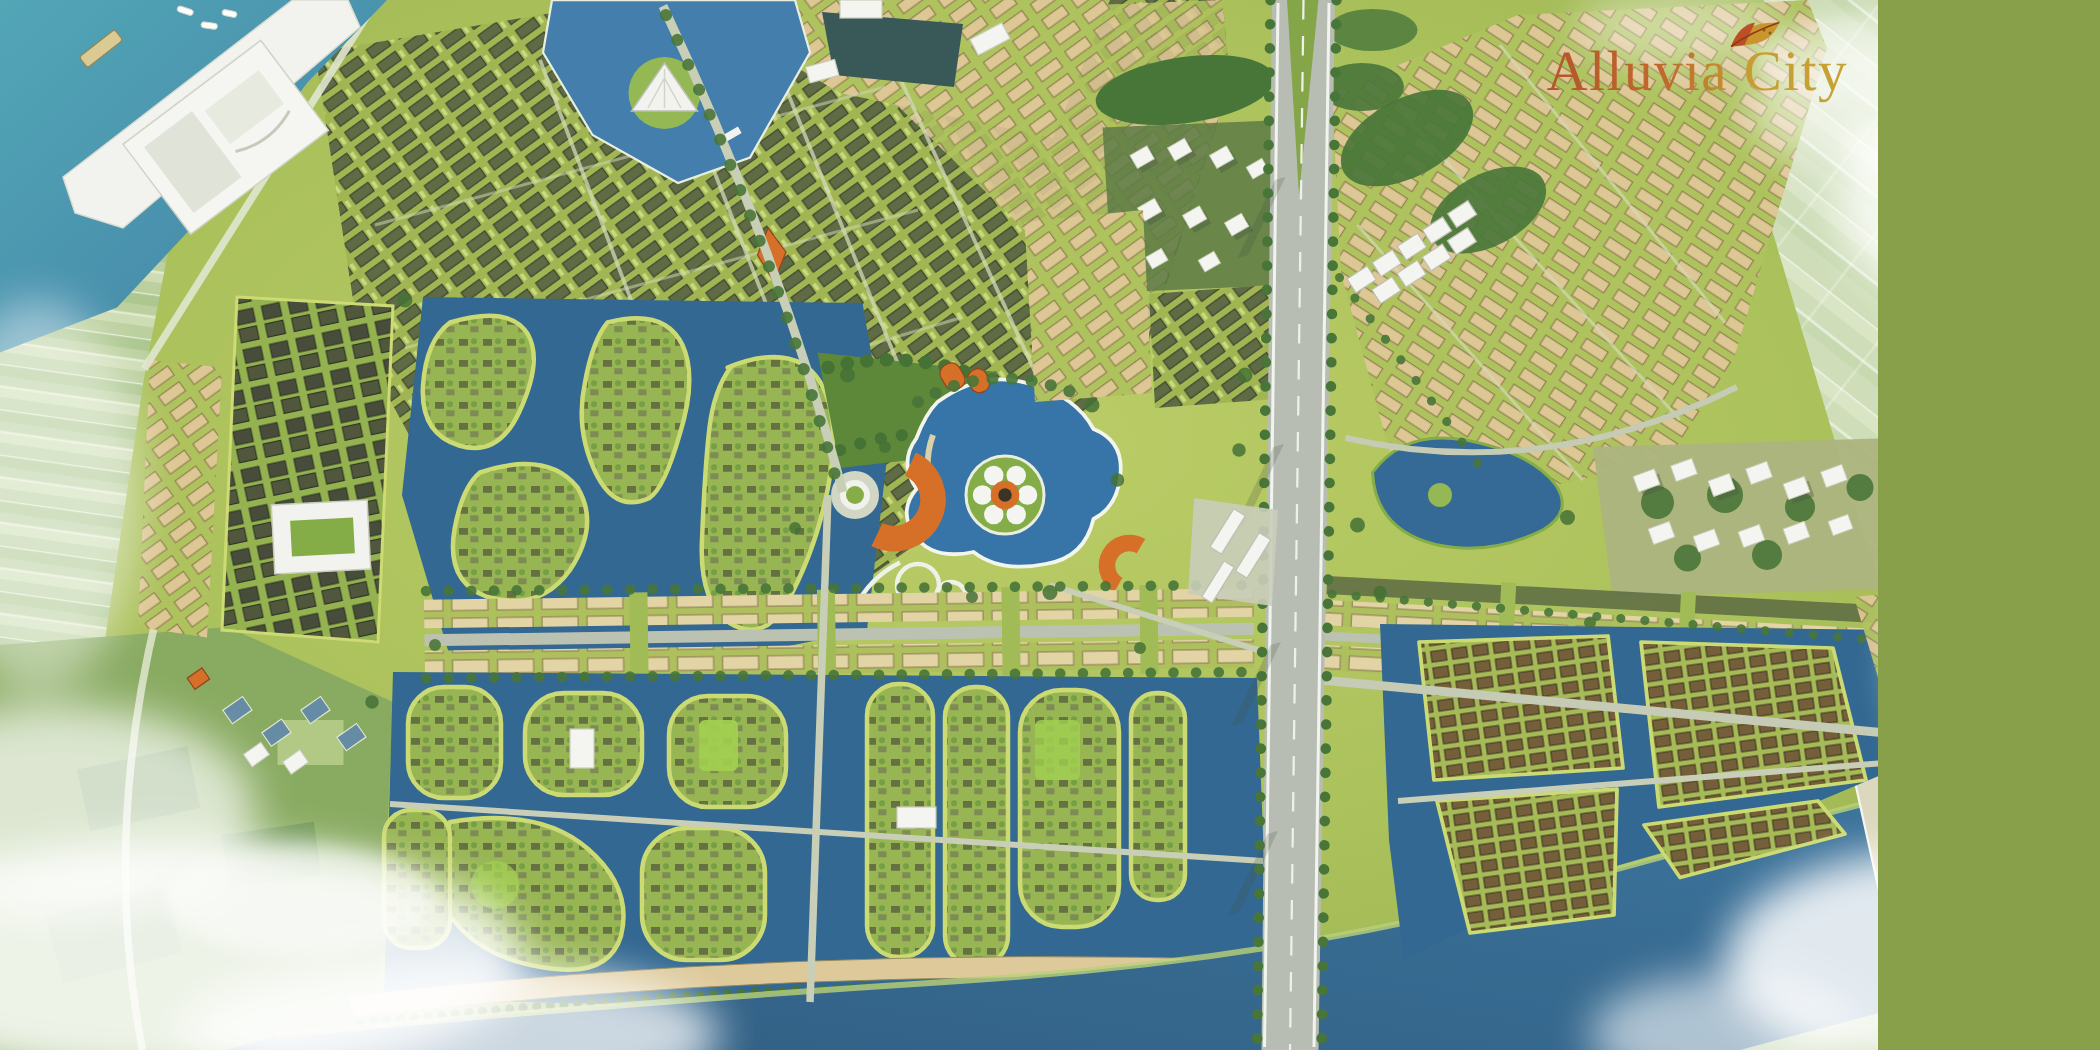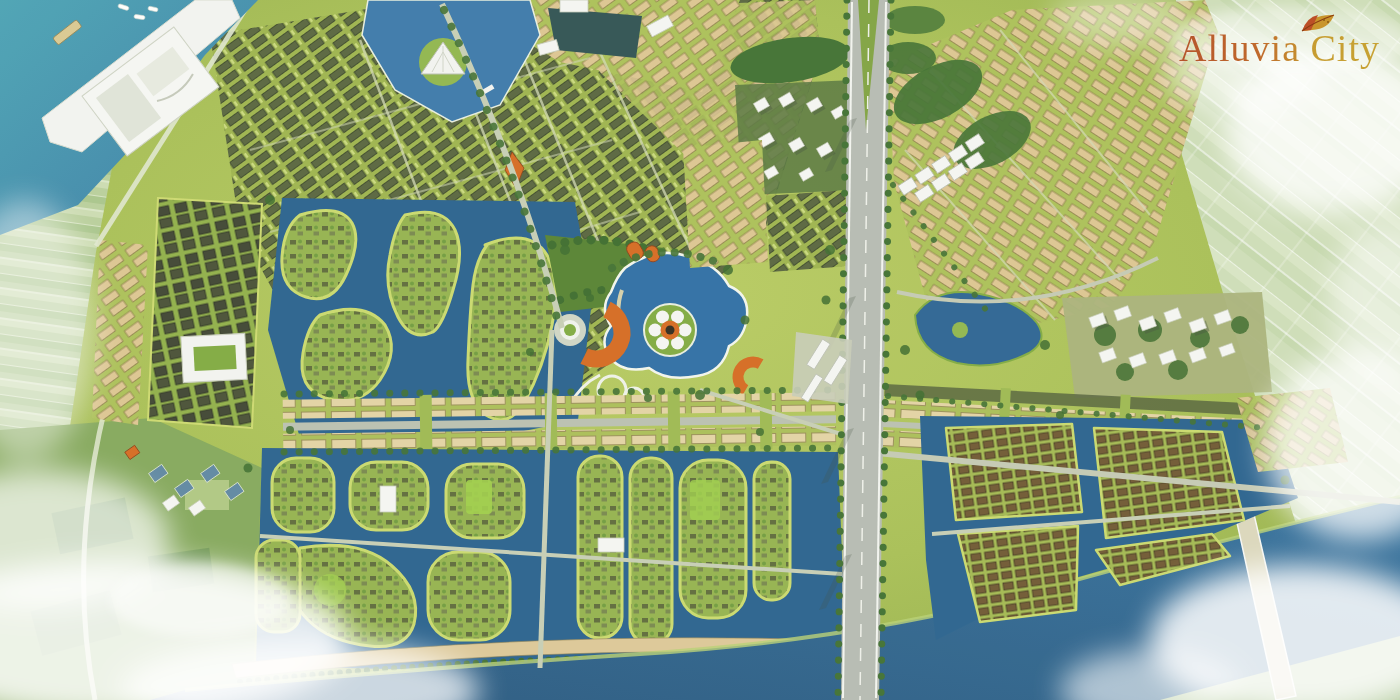--- a/index.html
+++ b/index.html
@@ -1,16 +1,16 @@
 <!DOCTYPE html>
 <html><head>
 <meta charset="utf-8">
 <style>
   html,body{margin:0;padding:0;background:#88a04a;}
-  .stage{position:relative;width:1400px;height:700px;overflow:hidden;background:#a4bd52;
+  .stage{position:relative;width:1252px;height:700px;overflow:hidden;background:#a4bd52;
          font-family:"Liberation Sans",sans-serif;}
   .stage svg.scene{position:absolute;left:0;top:0;width:1400px;height:700px;display:block;}
   .logo{position:absolute;top:10px;right:20px;text-align:left;pointer-events:none;}
   .logo-leaf{display:block;width:40px;height:24px;margin:0 0 -6px 118px;}
   .logo-text{font-family:"Liberation Serif","DejaVu Serif",serif;font-size:38px;line-height:1.1;
              letter-spacing:1px;color:#c0792e;white-space:nowrap;}
   @supports ((-webkit-background-clip:text) or (background-clip:text)){
     .logo-text{background:linear-gradient(90deg,#b5542b 0%,#c06a2c 40%,#c79d31 68%,#c7a233 100%);
                -webkit-background-clip:text;background-clip:text;
                -webkit-text-fill-color:transparent;color:transparent;}

